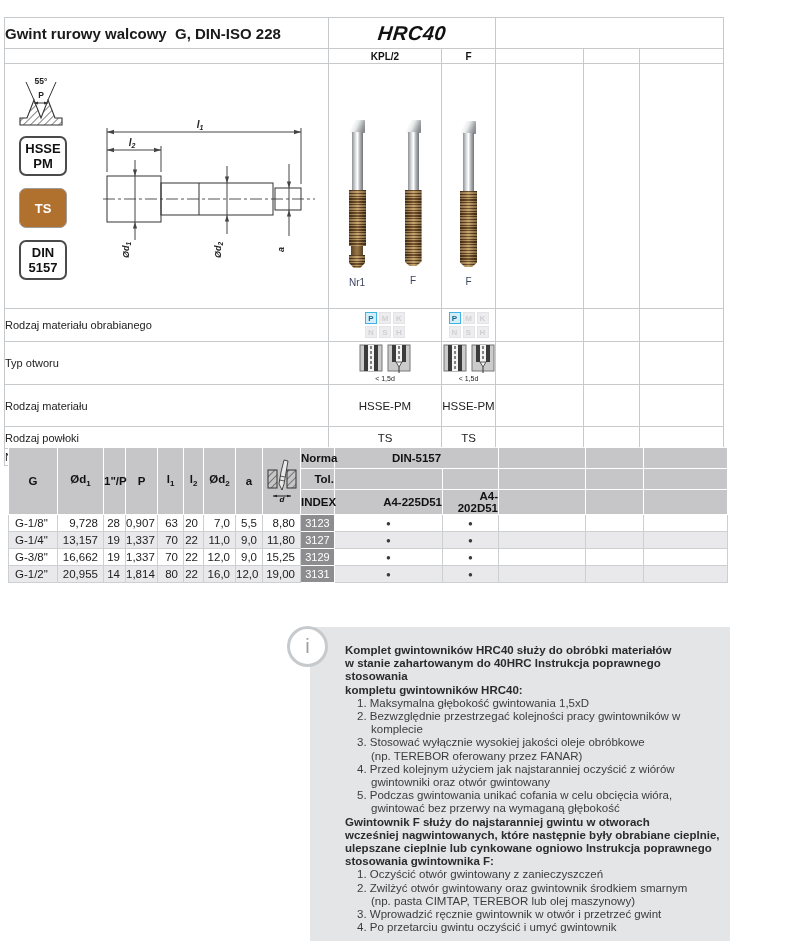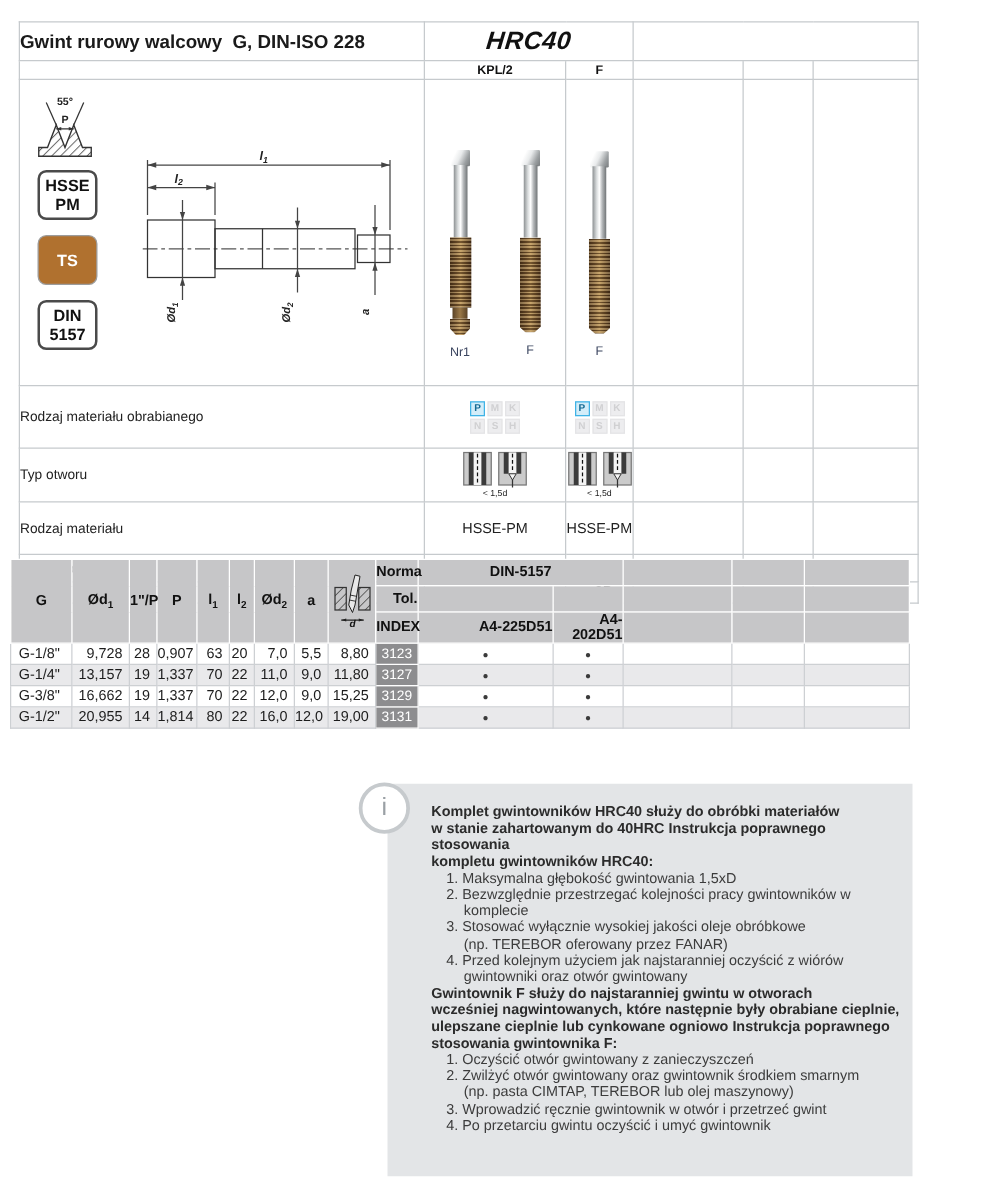--- a/index.html
+++ b/index.html
@@ -1,21 +1,21 @@
 <!DOCTYPE html>
 <html><head>
 <meta charset="utf-8">
 <style>
   * { margin:0; padding:0; box-sizing:border-box; }
   body { background:#fff; font-family:"Liberation Sans", sans-serif; }
   .page { position:relative; width:786px; height:949px; background:#ffffff; overflow:hidden; }
 
   
   table { border-collapse:collapse; table-layout:fixed; }
-  .spec { position:absolute; left:15px; top:17px; width:719px; }
+  .spec { position:absolute; left:4px; top:17px; width:719px; }
   .spec td { border:1px solid #c6cacd; vertical-align:middle; padding:0; }
   .title-cell { padding-left:14px; font-size:15px; font-weight:bold; color:#1a1a1a; white-space:pre; }
   .brand-cell { text-align:center; }
   .brand { display:inline-block; font-size:20px; font-weight:bold; font-style:italic; color:#111; transform:skewX(-6deg); letter-spacing:.5px; }
   .subhead { text-align:center; font-size:10px; font-weight:bold; color:#111; }
   .label-cell { padding-left:12px; font-size:11px; color:#222; }
   .val-cell { text-align:center; font-size:11.5px; color:#222; }
 
   
   .imgrow { vertical-align:top; }
@@ -206,21 +206,21 @@
             <div class="tap-shank"></div>
             <div class="tap-thread"></div>
             <div class="tap-label">F</div>
           </div>
         </div>
       </td>
       <td></td>
       <td></td>
       <td></td>
     </tr>
-    <tr style="height:50px">
+    <tr style="height:33px">
       <td class="label-cell">Rodzaj materiału obrabianego</td>
       <td>
         <div class="matgrid-wrap">
               <div class="matgrid">
           <span class="mg active">P</span>
           <span class="mg">M</span>
           <span class="mg">K</span>
           <span class="mg">N</span>
           <span class="mg">S</span>
           <span class="mg">H</span>
@@ -465,20 +465,22 @@
   <div class="infobox">
     <div class="ib-bold">Komplet gwintowników HRC40 służy do obróbki materiałów
 w stanie zahartowanym do 40HRC Instrukcja poprawnego stosowania
 kompletu gwintowników HRC40:</div>
     <div class="ib-item">1. Maksymalna głębokość gwintowania 1,5xD</div>
     <div class="ib-item">2. Bezwzględnie przestrzegać kolejności pracy gwintowników w komplecie</div>
     <div class="ib-item">3. Stosować wyłącznie wysokiej jakości oleje obróbkowe
 (np. TEREBOR oferowany przez FANAR)</div>
     <div class="ib-item">4. Przed kolejnym użyciem jak najstaranniej oczyścić z wiórów
 gwintowniki oraz otwór gwintowany</div>
+    <div class="ib-item">5. Podczas gwintowania unikać cofania w celu obcięcia wióra,
+gwintować bez przerwy na wymaganą głębokość</div>
     <div class="ib-bold">Gwintownik F służy do najstaranniej gwintu w otworach
 wcześniej nagwintowanych, które następnie były obrabiane cieplnie,
 ulepszane cieplnie lub cynkowane ogniowo Instrukcja poprawnego
 stosowania gwintownika F:</div>
     <div class="ib-item">1. Oczyścić otwór gwintowany z zanieczyszczeń</div>
     <div class="ib-item">2. Zwilżyć otwór gwintowany oraz gwintownik środkiem smarnym
 (np. pasta CIMTAP, TEREBOR lub olej maszynowy)</div>
     <div class="ib-item">3. Wprowadzić ręcznie gwintownik w otwór i przetrzeć gwint</div>
     <div class="ib-item">4. Po przetarciu gwintu oczyścić i umyć gwintownik</div>
   </div>

